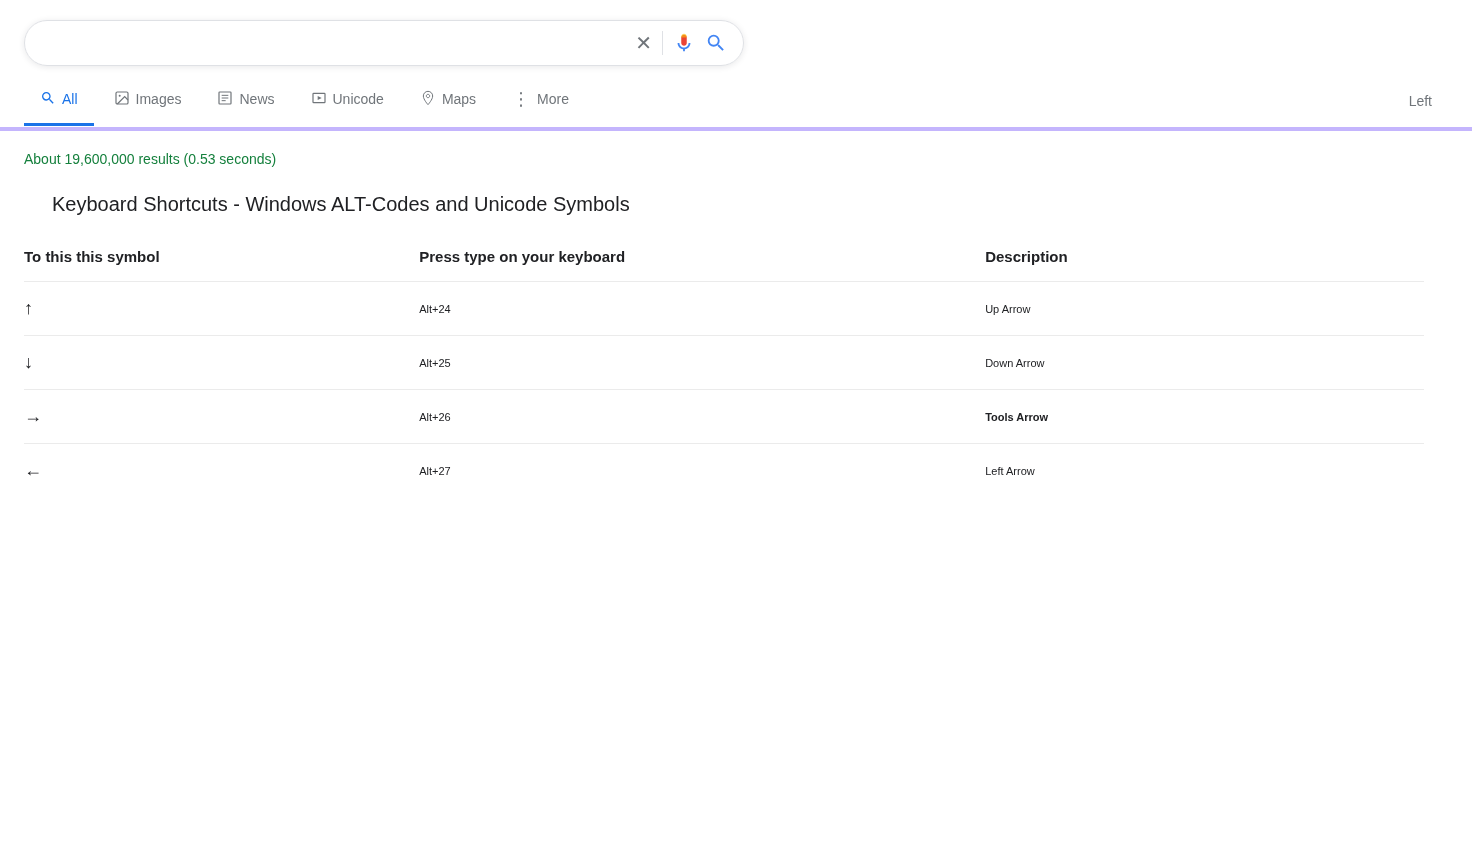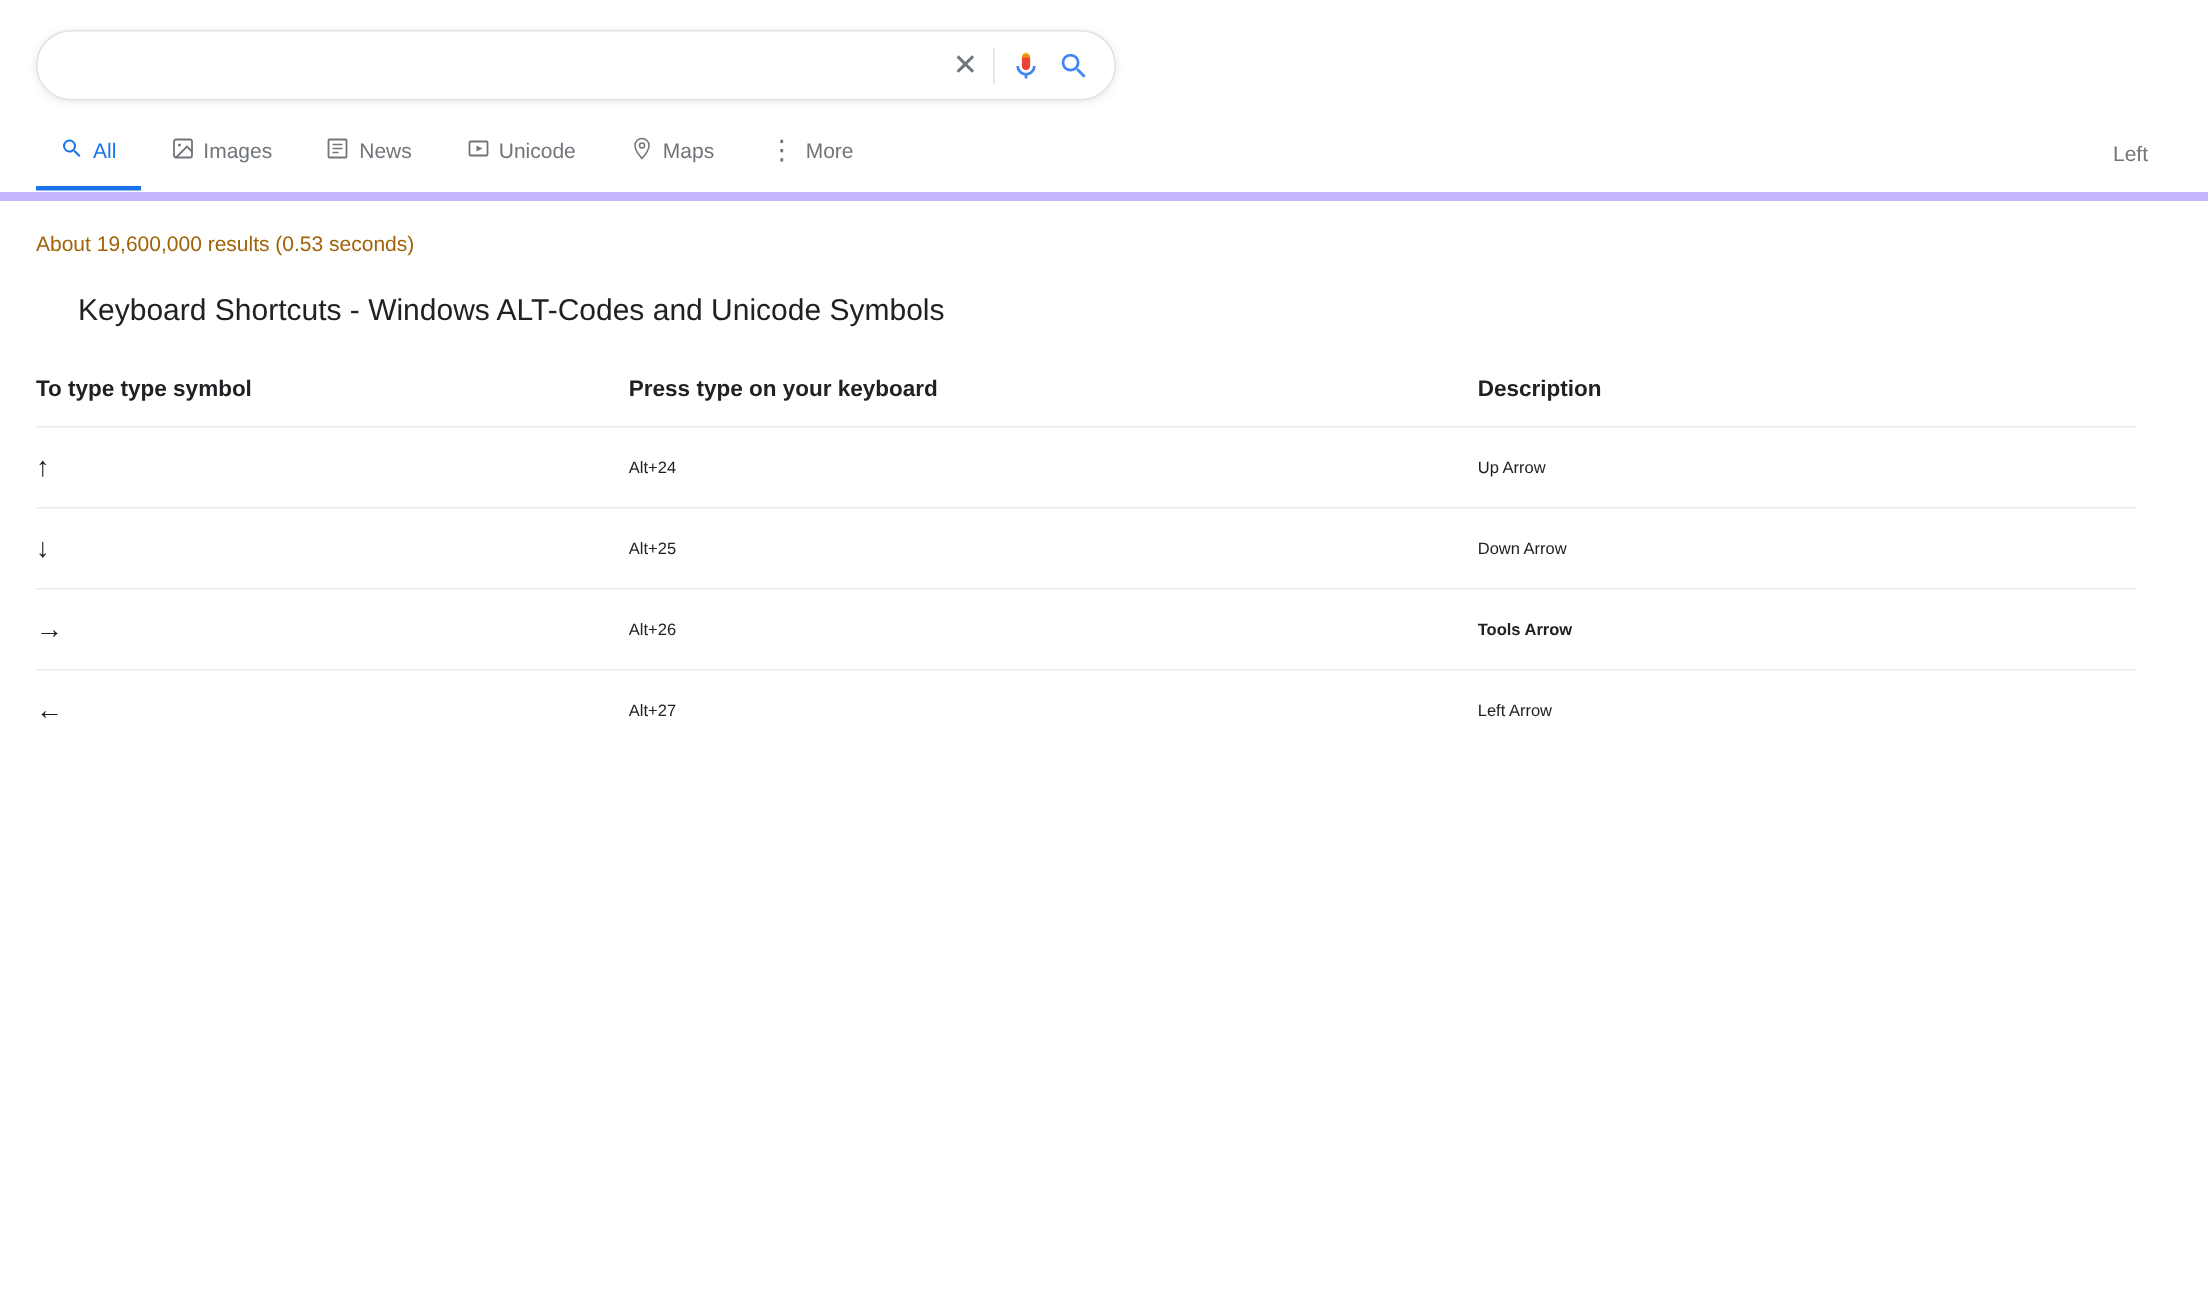--- a/index.html
+++ b/index.html
@@ -55,21 +55,21 @@
       height: 22px;
       cursor: pointer;
     }
 
     
     .nav-tabs {
       display: flex;
       align-items: center;
       padding: 0 24px;
       margin-top: 10px;
-      border-bottom: 6px solid #c4b5fd;
+      border-bottom: 4px solid #c4b5fd;
       gap: 4px;
     }
     .nav-tab {
       display: flex;
       align-items: center;
       gap: 6px;
       padding: 12px 16px 14px 16px;
       cursor: pointer;
       font-size: 14px;
       color: #70757a;
@@ -88,21 +88,21 @@
       padding: 12px 16px 14px 16px;
       cursor: pointer;
       font-size: 14px;
       color: #70757a;
     }
 
     
     .results-info {
       padding: 20px 24px 10px 24px;
       font-size: 14px;
-      color: #a16207;
+      color: #15803d;
     }
 
     
     .result-card {
       padding: 16px 24px 0 24px;
     }
     .result-title {
       font-size: 20px;
       color: #202124;
       font-weight: 400;
@@ -228,21 +228,21 @@
 <div class="results-info">
   <span>About 19,600,000 results (0.53 seconds)</span>
 </div>
 
 <div class="result-card">
   <div class="result-title">Keyboard Shortcuts - Windows ALT-Codes and Unicode Symbols</div>
 
   <table class="shortcut-table">
     <thead>
       <tr>
-        <th class="col-symbol">To type type symbol</th>
+        <th class="col-symbol">To this this symbol</th>
         <th class="col-keyboard">Press type on your keyboard</th>
         <th class="col-desc">Description</th>
       </tr>
     </thead>
     <tbody id="table-body">
     <tr>
           <td class="col-symbol" style="font-size: 18px;">↑</td>
           <td class="col-keyboard">Alt+24</td>
           <td class="col-desc">Up Arrow</td>
         </tr>

